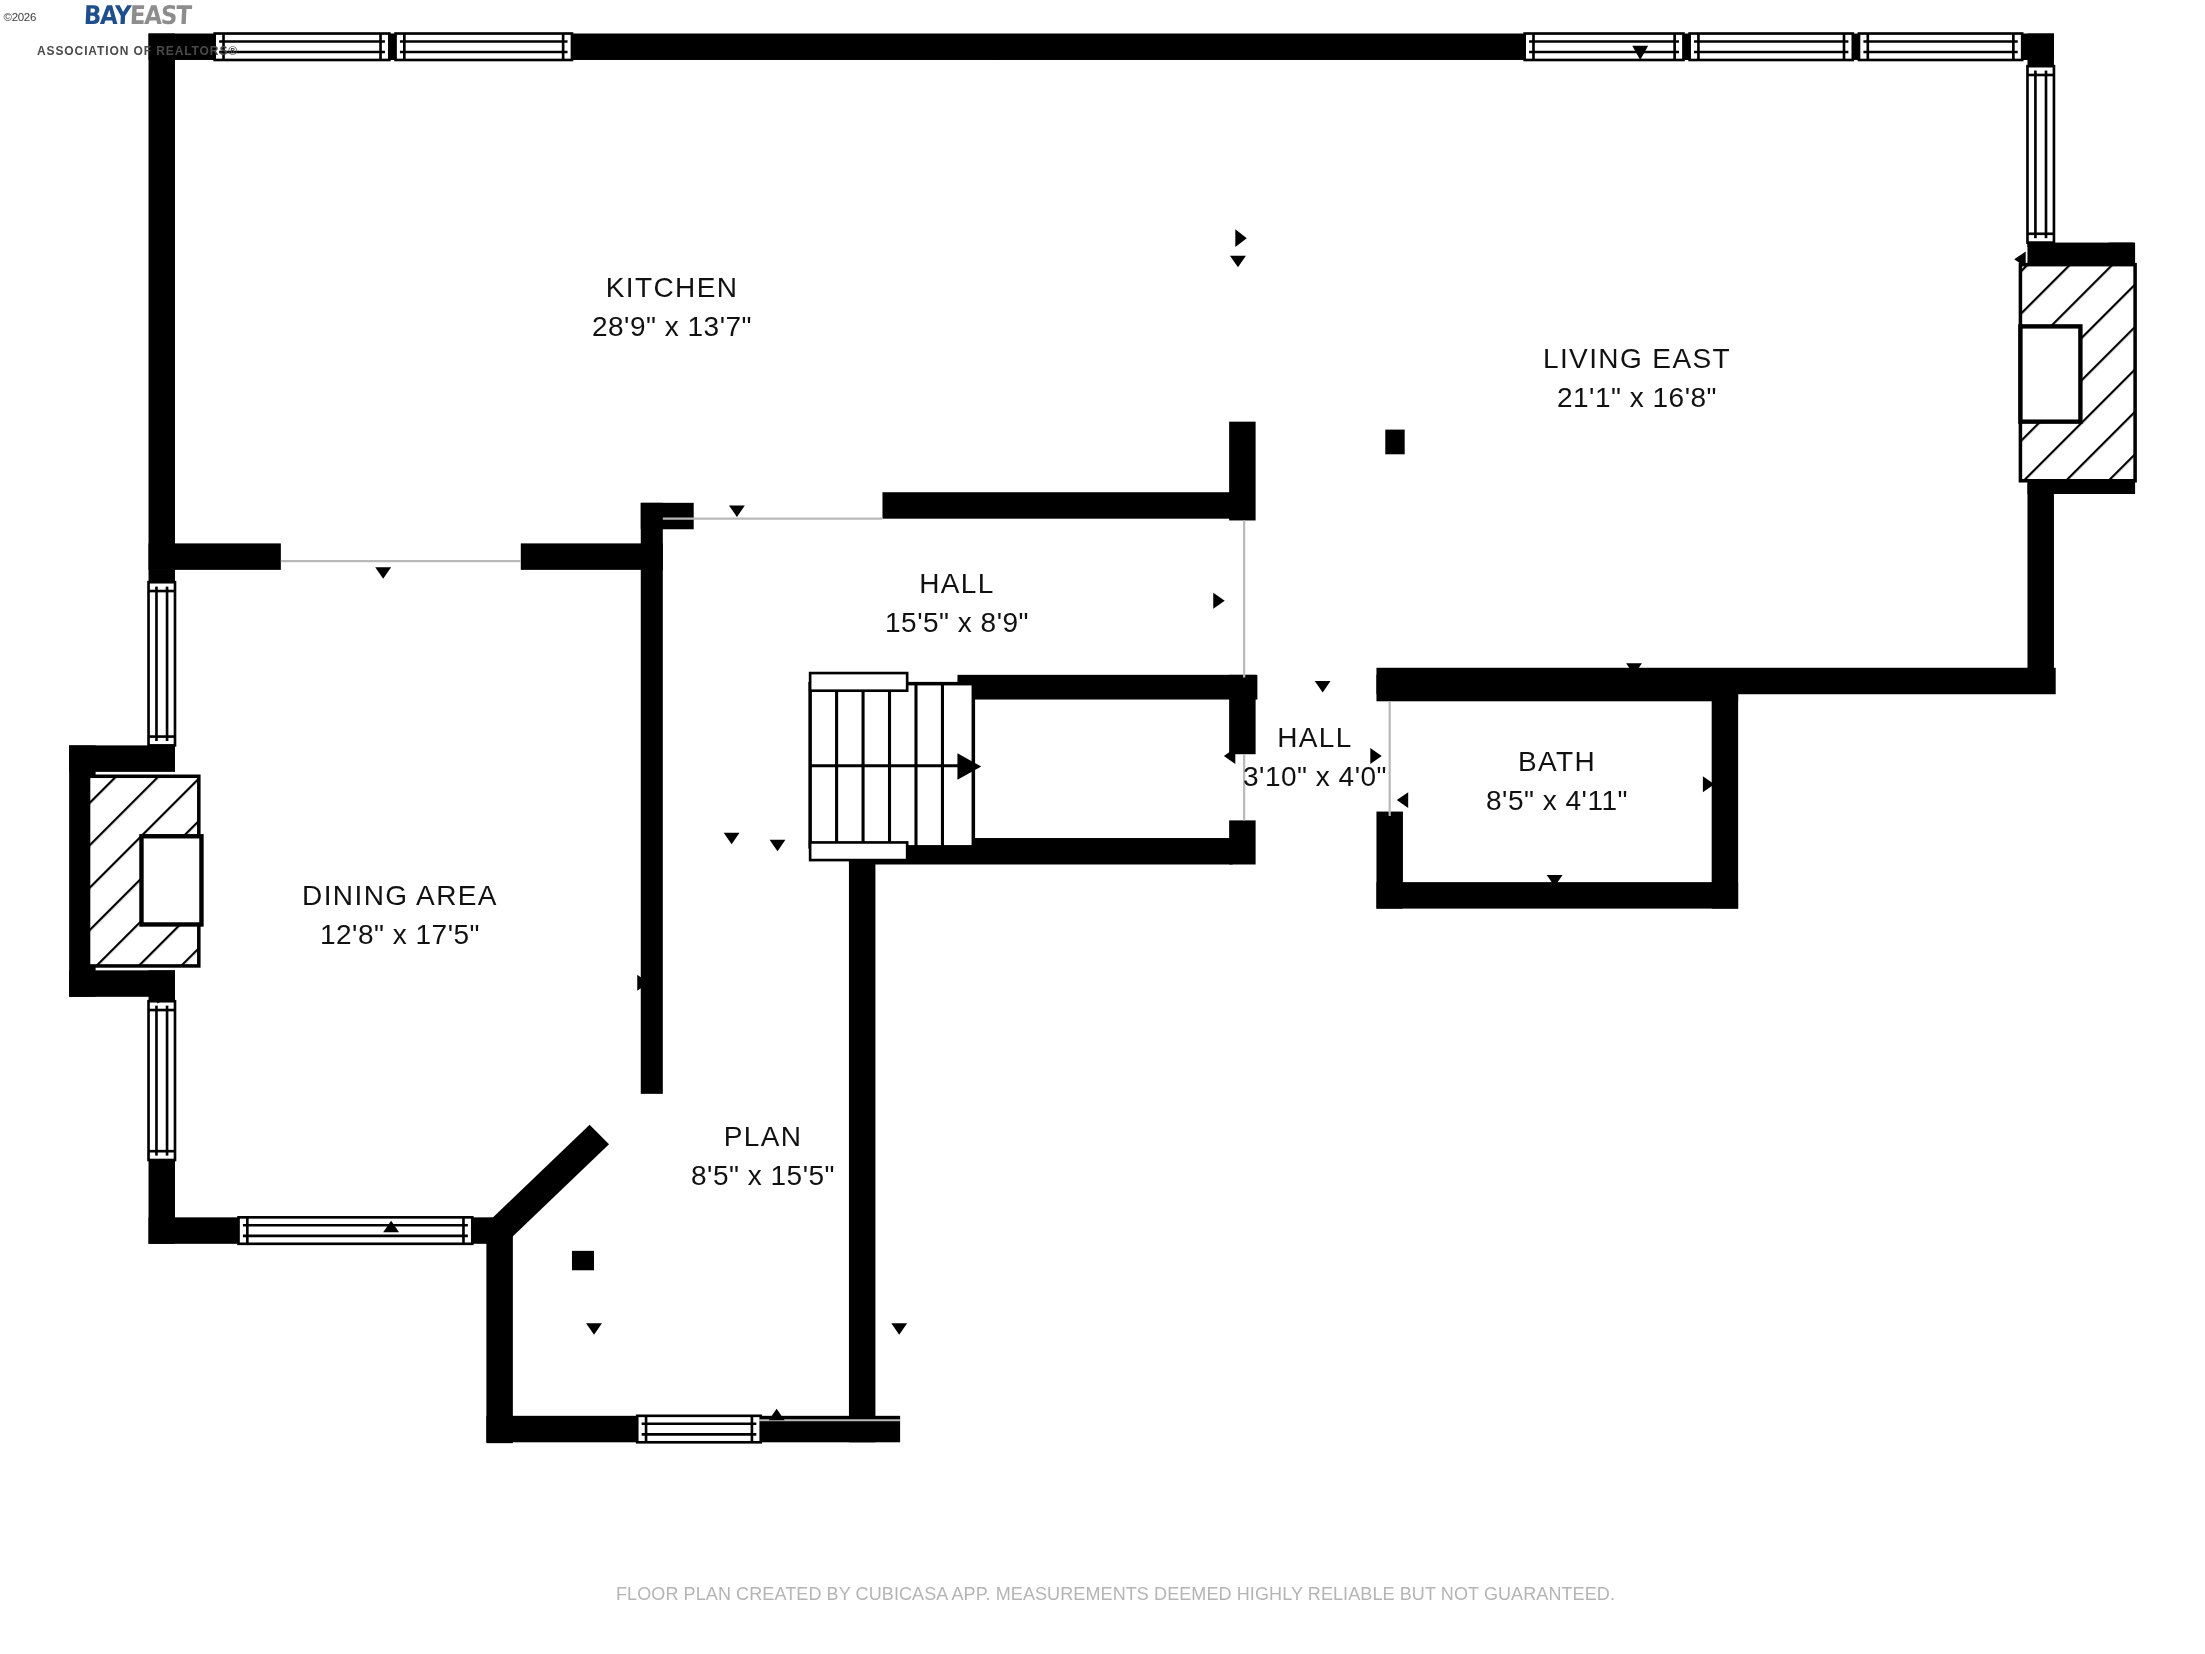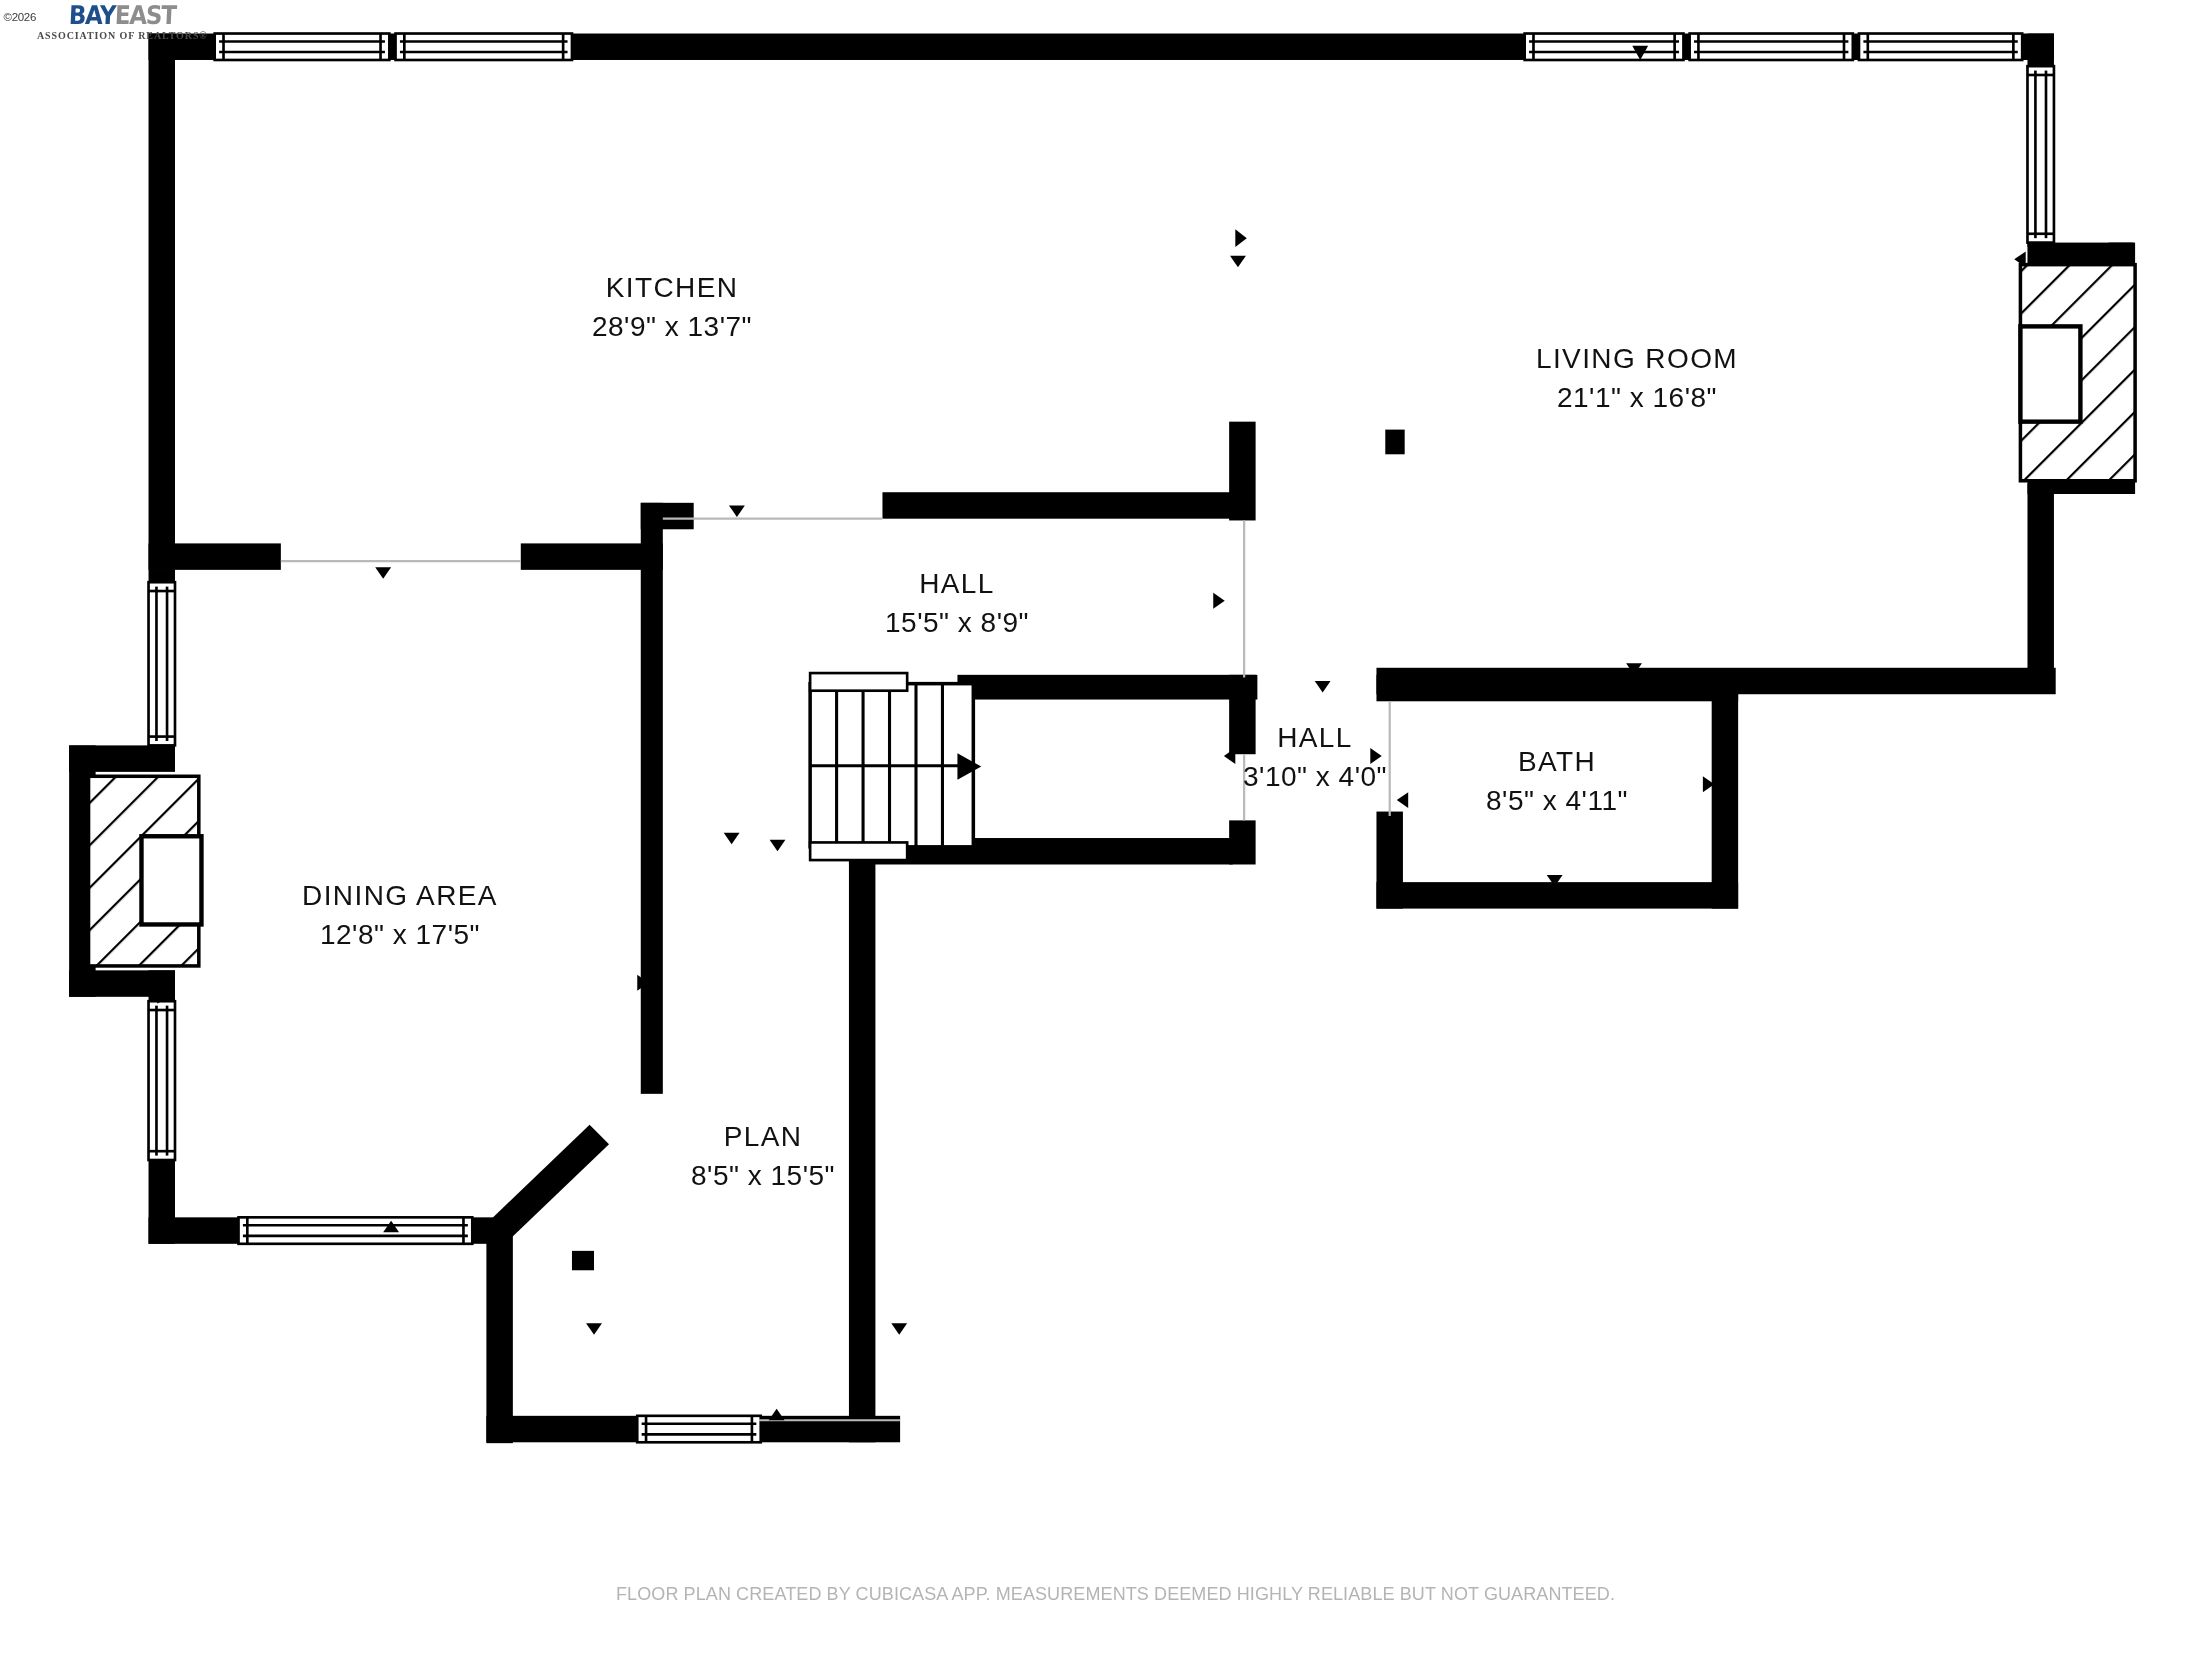--- a/index.html
+++ b/index.html
@@ -65,26 +65,26 @@
   }
   #watermark .east {
     font-family: "DejaVu Sans", sans-serif;
     font-weight: 700;
     font-size: 23px;
     letter-spacing: -1.3px;
     color: #8d8d8d;
     transform: scaleY(1.12) skewX(-3deg);
   }
   #watermark .assoc {
-    font-family: Liberation Serif, serif;
+    font-family: Liberation Sans, sans-serif;
     font-weight: 700;
-    font-size: 10px;
+    font-size: 12px;
     letter-spacing: 0.9px;
     color: #4a4a4a;
-    margin-top: 3px;
+    margin-top: 17px;
     white-space: nowrap;
   }
   
   .room-label {
     position: absolute;
     text-align: center;
     transform: translate(-50%, -50%);
     white-space: nowrap;
     z-index: 30;
     color: #111111;
@@ -358,21 +358,21 @@
       <span class="assoc">ASSOCIATION OF REALTORS®</span>
     </span>
   </div>
 
   <div id="room-labels">
       <div class="room-label" style="left: 672px; top: 307px;">
         <div class="rl-name">KITCHEN</div>
         <div class="rl-dims">28'9" x 13'7"</div>
       </div>
       <div class="room-label" style="left: 1637px; top: 378px;">
-        <div class="rl-name">LIVING ROOM</div>
+        <div class="rl-name">LIVING EAST</div>
         <div class="rl-dims">21'1" x 16'8"</div>
       </div>
       <div class="room-label" style="left: 957px; top: 603px;">
         <div class="rl-name">HALL</div>
         <div class="rl-dims">15'5" x 8'9"</div>
       </div>
       <div class="room-label" style="left: 1315px; top: 757px;">
         <div class="rl-name">HALL</div>
         <div class="rl-dims">3'10" x 4'0"</div>
       </div>

